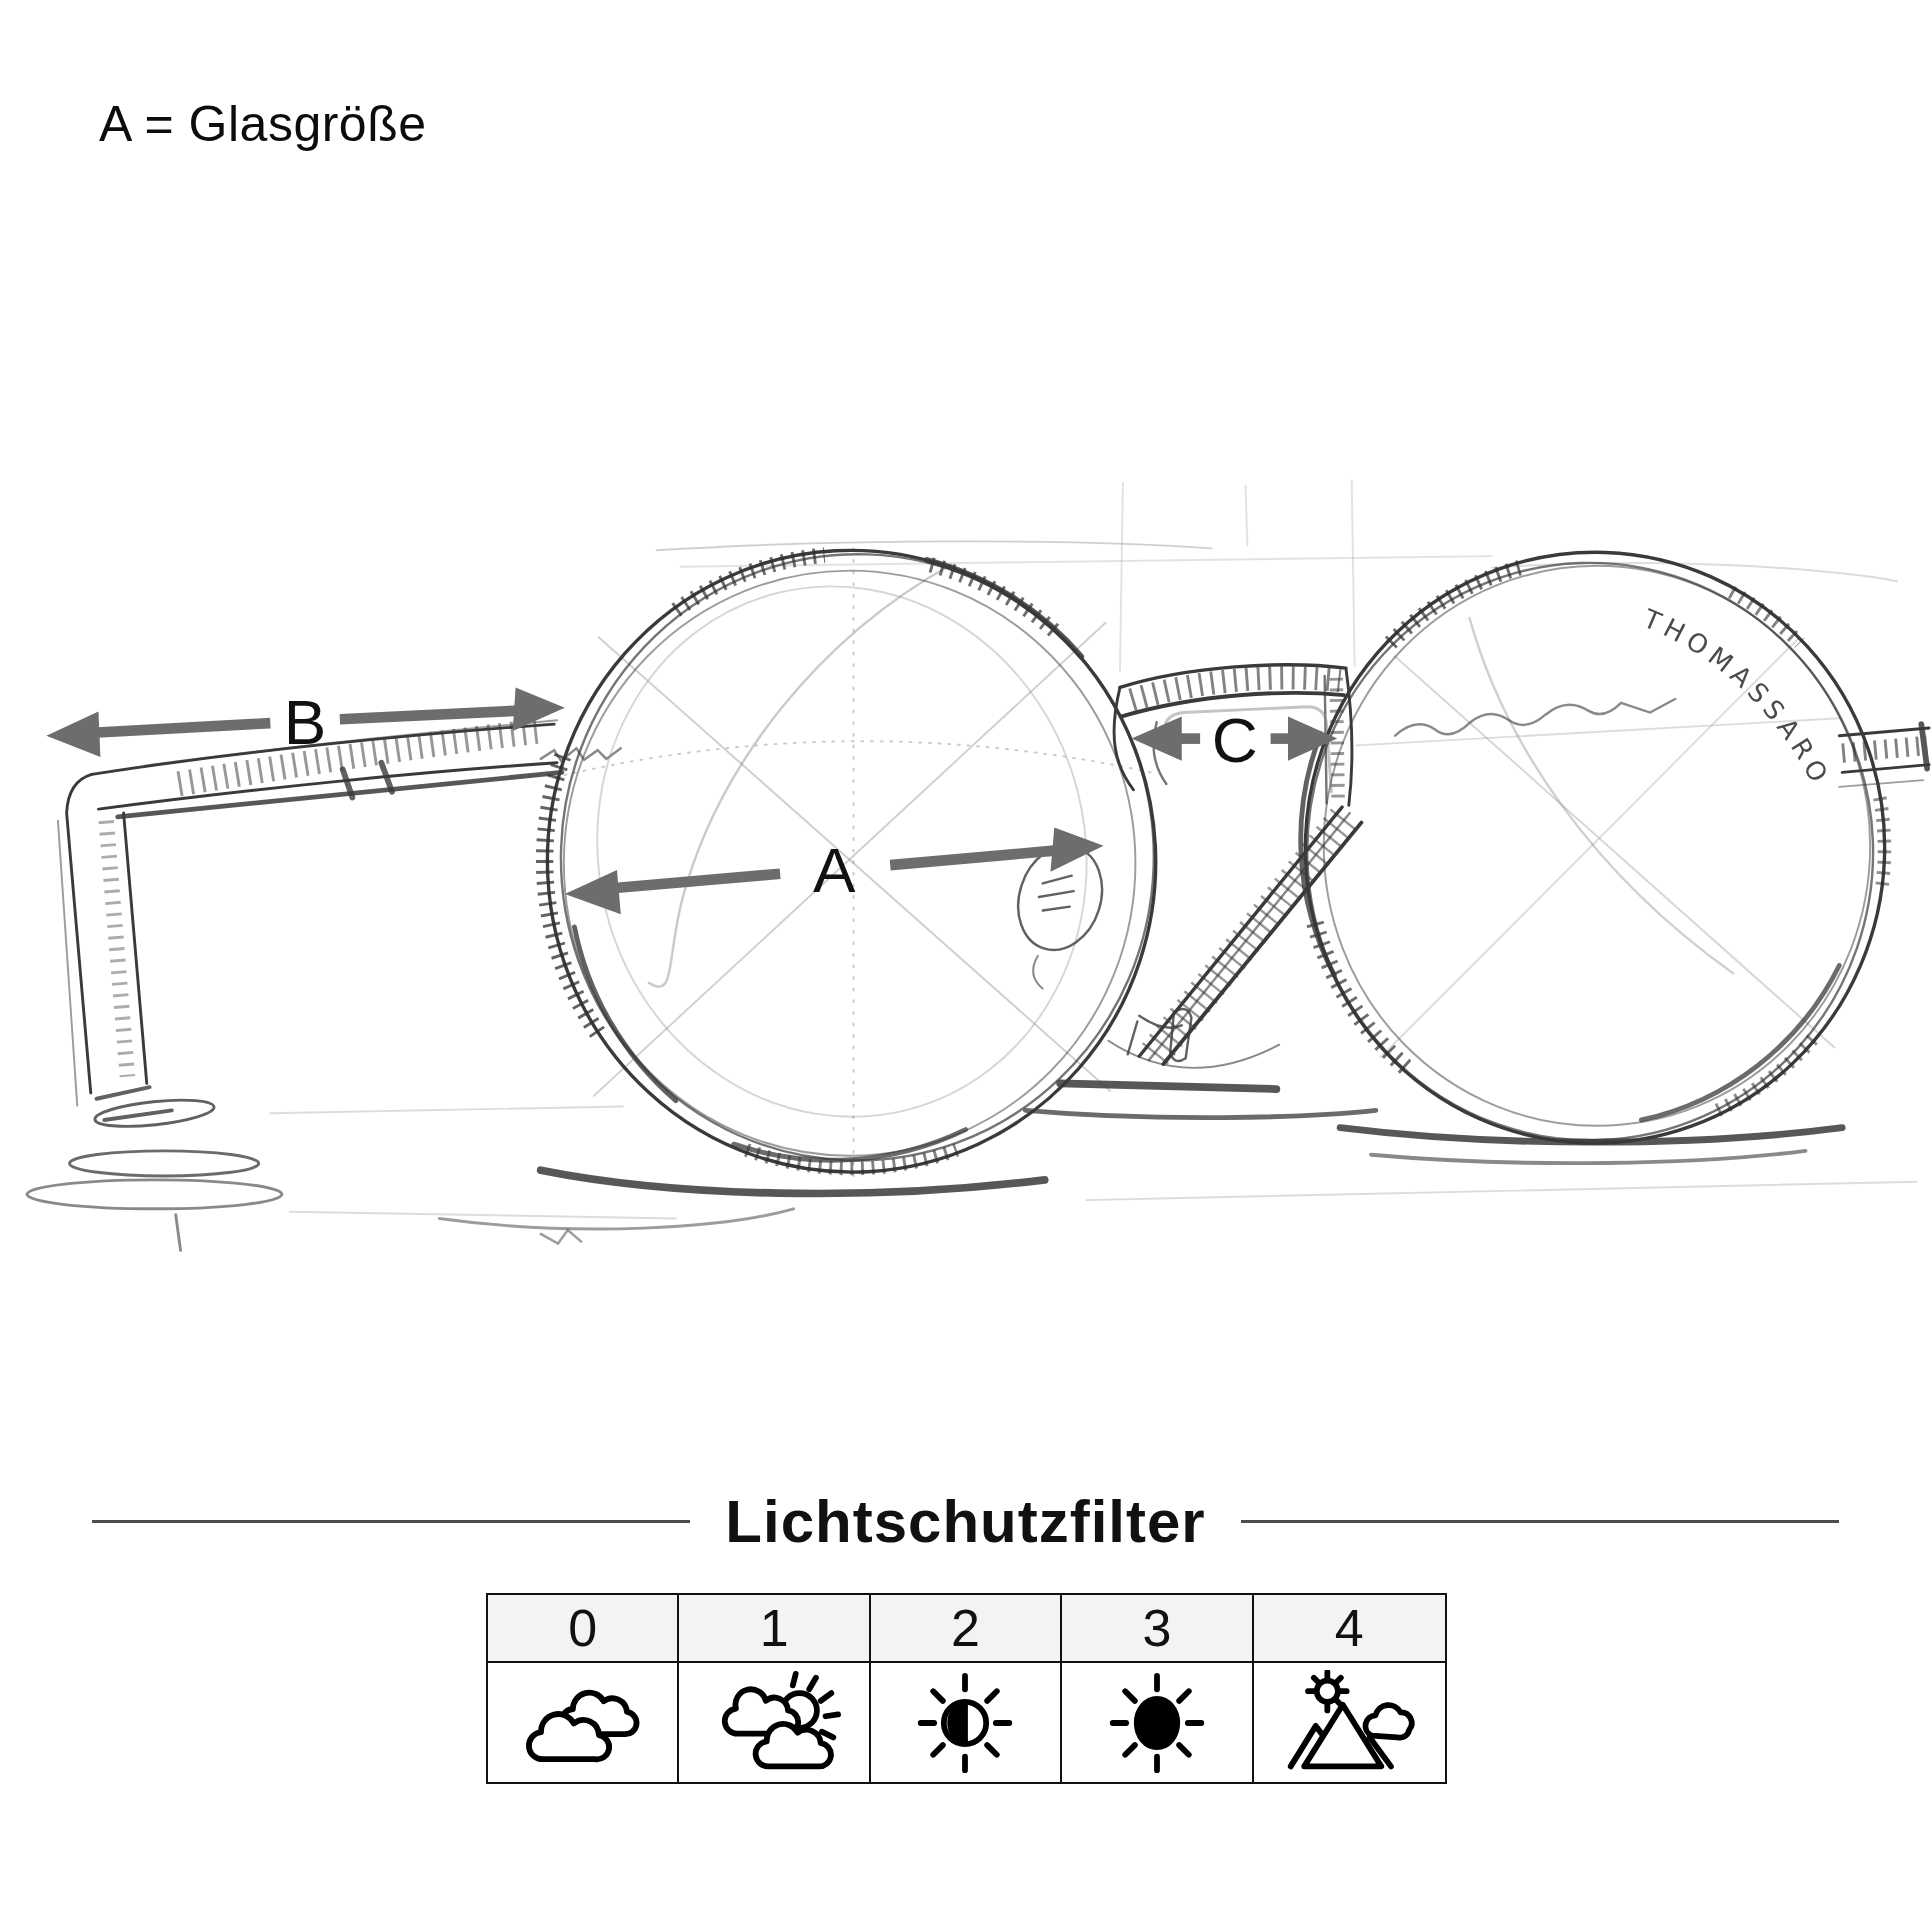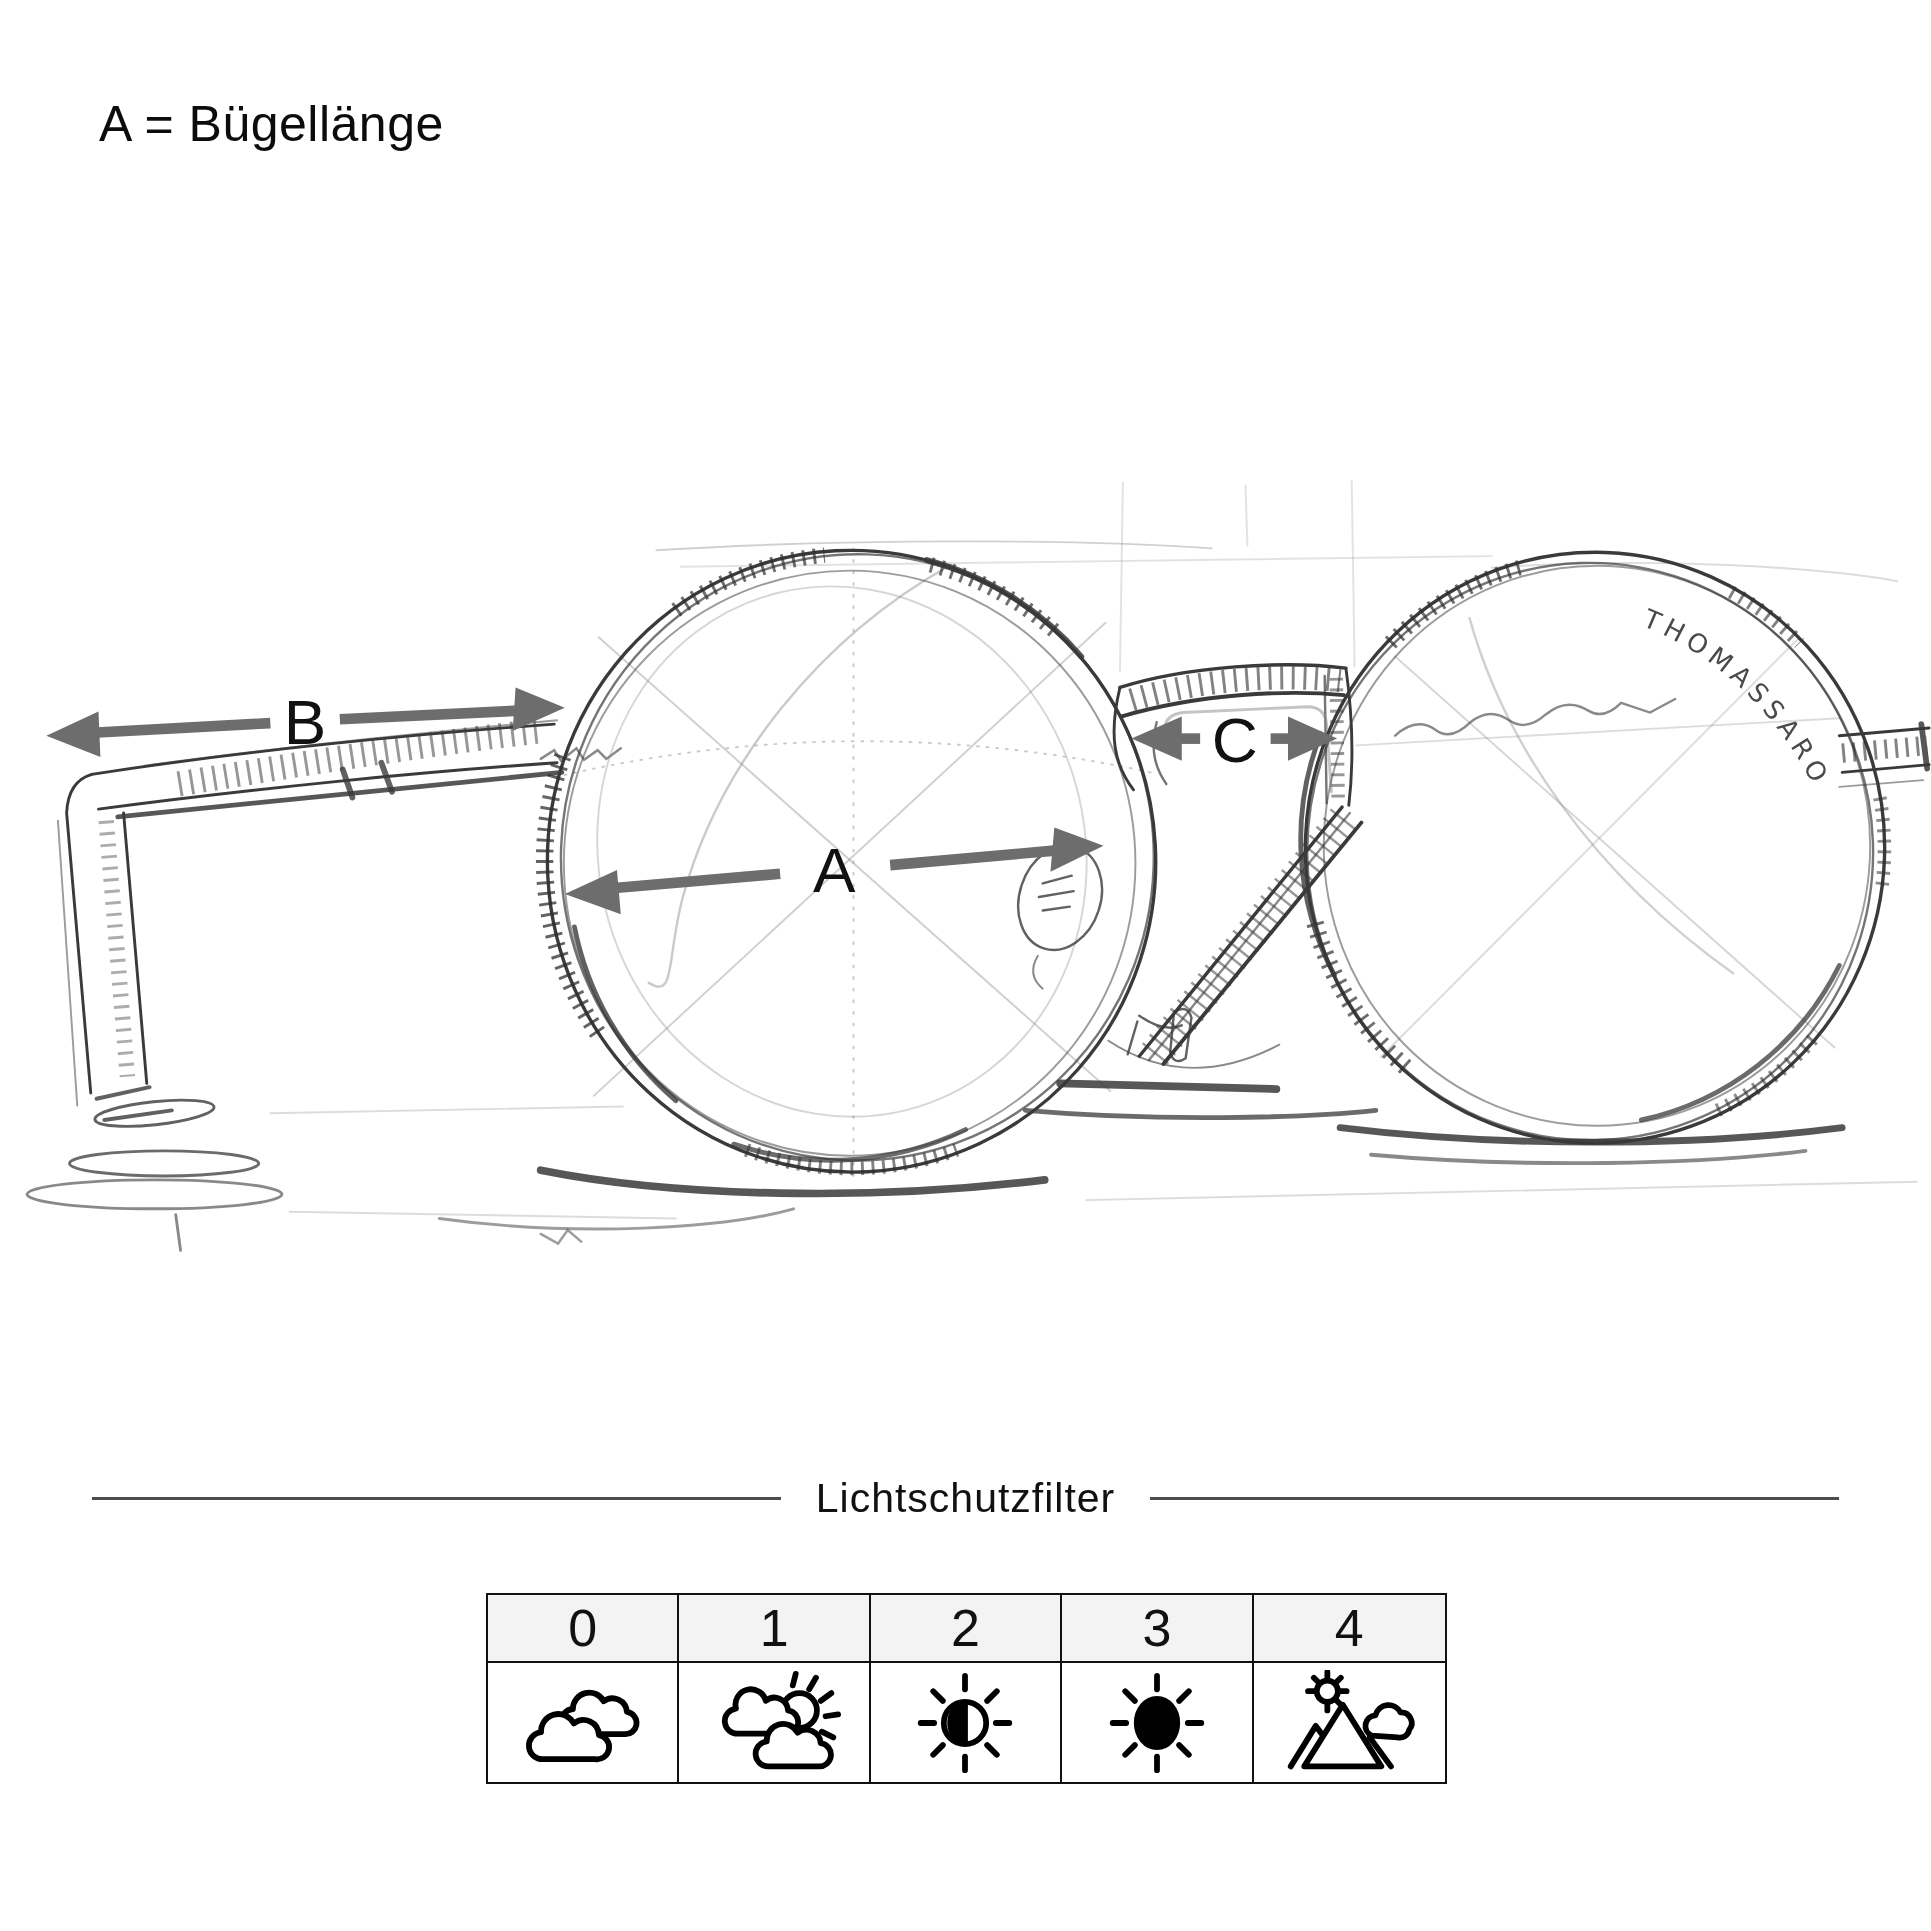--- a/index.html
+++ b/index.html
@@ -14,37 +14,37 @@
   .pencil{fill:none;stroke:#3a3a3a;stroke-linecap:round;}
   .faint{fill:none;stroke:#8a8a8a;stroke-linecap:round;}
   .hatch{fill:none;stroke:#2f2f2f;stroke-linecap:butt;}
   .arrowline{fill:none;stroke-linecap:butt;}
   .arrowlabel{font-family:"Liberation Sans",sans-serif;font-size:66px;font-weight:500;fill:#111;}
   .scribbletext{font-family:"DejaVu Sans",sans-serif;font-size:27px;letter-spacing:6px;fill:#4a4a4a;}
 
   
   .section-head{position:absolute;left:92px;right:92px;top:1475px;display:flex;align-items:center;}
   .section-head .rule{flex:1;height:3.9px;background:#4d4d4d;}
-  .section-head .title{margin:0 35px;font-size:41px;font-weight:400;letter-spacing:1px;color:#111;}
+  .section-head .title{margin:12px 35px;font-size:60px;font-weight:700;letter-spacing:1px;color:#111;}
 
   
   .filter-table{position:absolute;left:486px;top:1593px;width:961px;height:191px;border:2.9px solid #111;box-sizing:border-box;display:grid;grid-template-columns:repeat(5,1fr);grid-template-rows:68px 1fr;}
   .filter-table .cell{border-right:2.9px solid #111;display:flex;align-items:center;justify-content:center;box-sizing:border-box;}
   .filter-table .cell:nth-child(5n){border-right:none;}
   .filter-table .head{border-bottom:2.9px solid #111;font-size:52px;font-weight:400;color:#111;}
   .icon svg{display:block;}
   .ic{fill:none;stroke:#000;stroke-width:6;stroke-linecap:round;stroke-linejoin:round;}
   .icfill{fill:#000;stroke:#000;stroke-width:6;stroke-linejoin:round;}
   .icwhite{fill:#fff;stroke:#000;stroke-width:6;stroke-linecap:round;stroke-linejoin:round;}
 </style>
 </head>
 <body>
 
 <div class="legend">
-  <div>A = Bügellänge</div>
+  <div>A = Glasgröße</div>
 </div>
 
 <svg class="sketch" viewBox="0 0 2000 2000">
 
   <g>
     <path class="faint" stroke-width="2" opacity=".4" d="M680,570 C900,556 1150,560 1255,568"></path>
     <path class="faint" stroke-width="2" opacity=".25" d="M705,587 L1545,576"></path>
     <path class="faint" stroke-width="2" opacity=".3" d="M1545,588 C1710,576 1890,588 1965,602"></path>
     <path class="faint" stroke-width="2" opacity=".25" d="M1163,500 L1160,695"></path>
     <path class="faint" stroke-width="2" opacity=".25" d="M1400,498 L1403,690"></path>

